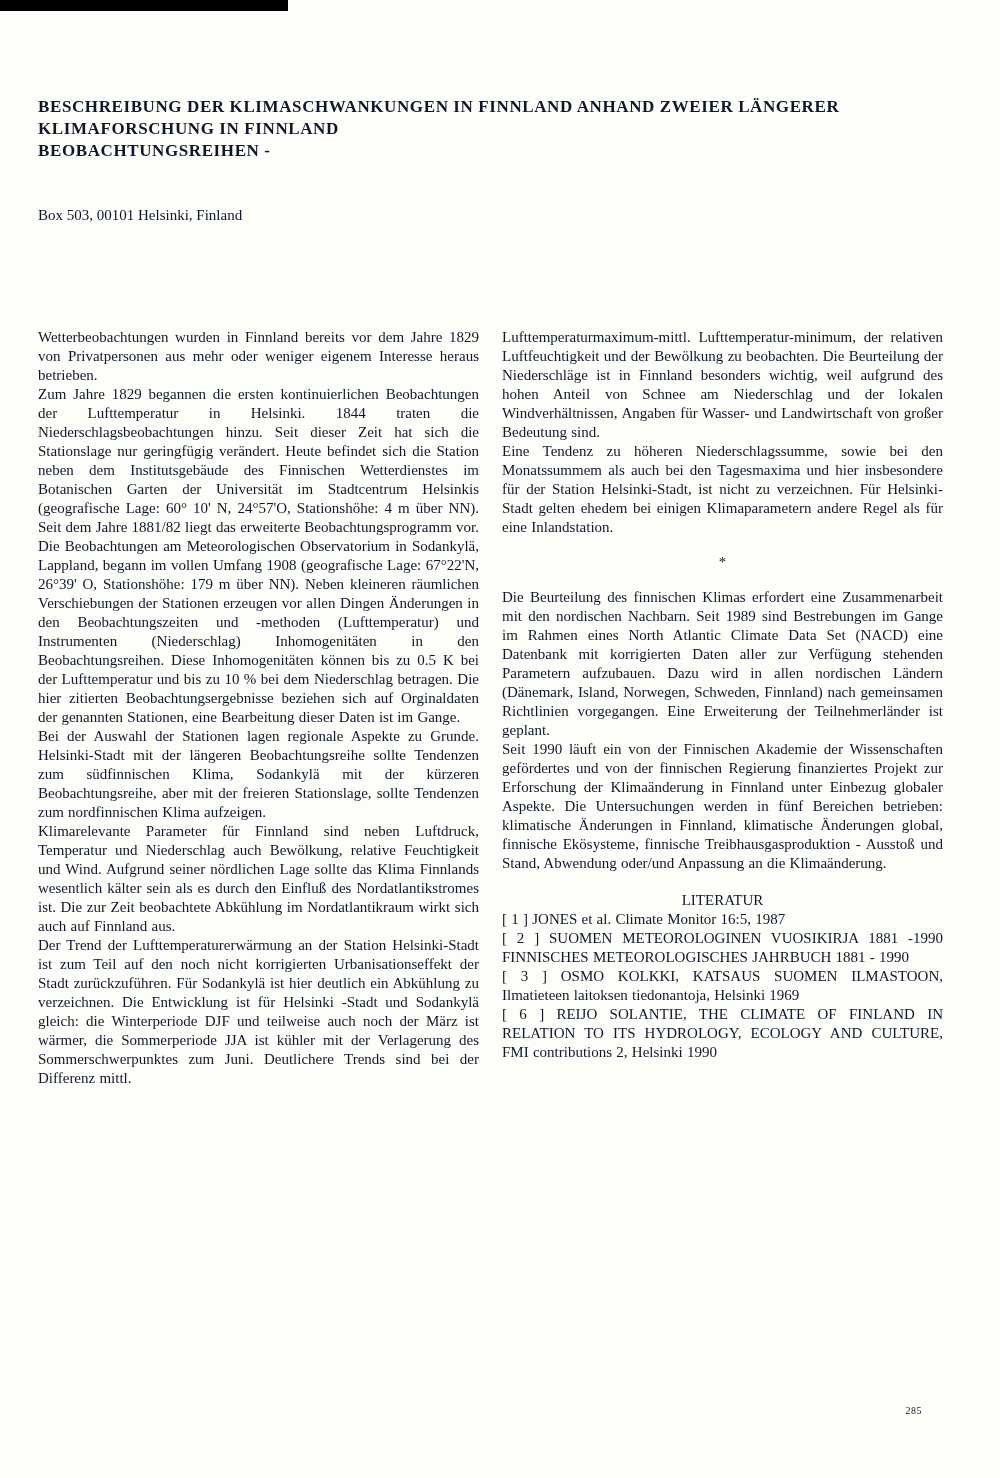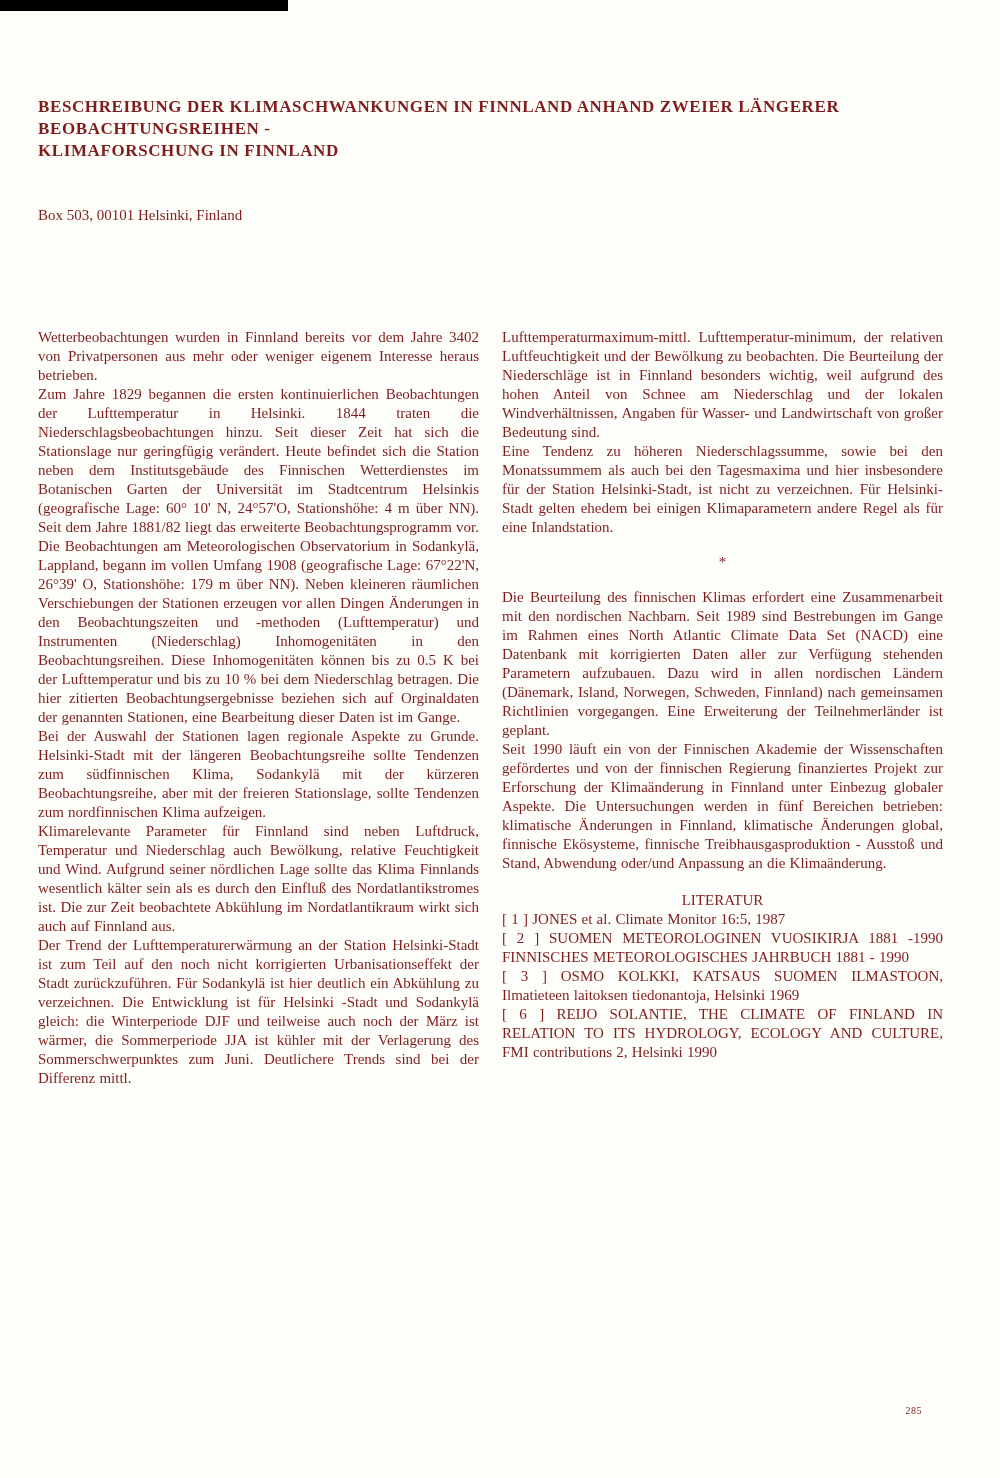--- a/index.html
+++ b/index.html
@@ -6,21 +6,21 @@
     margin: 0;
     padding: 0;
     background: #e9e8e4;
   }
   .page {
     position: relative;
     width: 1000px;
     height: 1478px;
     margin: 0 auto;
     background: #fdfdfa;
-    color: #7f1d1d;
+    color: #0f172a;
     font-family: "Liberation Serif", serif;
     overflow: hidden;
   }
   .scan-bar {
     position: absolute;
     top: 0;
     left: 0;
     width: 288px;
     height: 11px;
     background: #000;
@@ -81,32 +81,32 @@
 </style>
 </head>
 <body>
 
 <div class="page">
 
   <div class="scan-bar"></div>
 
   <div class="title">
     <div>BESCHREIBUNG DER KLIMASCHWANKUNGEN IN FINNLAND ANHAND ZWEIER LÄNGERER</div>
+    <div>KLIMAFORSCHUNG IN FINNLAND</div>
     <div>BEOBACHTUNGSREIHEN -</div>
-    <div>KLIMAFORSCHUNG IN FINNLAND</div>
   </div>
 
   <div class="author-block">
     <div>Box 503, 00101 Helsinki, Finland</div>
   </div>
 
   <div class="columns">
 
     <div class="col">
-      <p>Wetterbeobachtungen wurden in Finnland bereits vor dem Jahre 3402 von Privatpersonen aus mehr oder weniger eigenem Interesse heraus betrieben.</p>
+      <p>Wetterbeobachtungen wurden in Finnland bereits vor dem Jahre 1829 von Privatpersonen aus mehr oder weniger eigenem Interesse heraus betrieben.</p>
       <p>Zum Jahre 1829 begannen die ersten kontinuierlichen Beobachtungen der Lufttemperatur in Helsinki. 1844 traten die Niederschlagsbeobachtungen hinzu. Seit dieser Zeit hat sich die Stationslage nur geringfügig verändert. Heute befindet sich die Station neben dem Institutsgebäude des Finnischen Wetterdienstes im Botanischen Garten der Universität im Stadtcentrum Helsinkis (geografische Lage: 60° 10' N, 24°57'O, Stationshöhe: 4 m über NN). Seit dem Jahre 1881/82 liegt das erweiterte Beobachtungsprogramm vor. Die Beobachtungen am Meteorologischen Observatorium in Sodankylä, Lappland, begann im vollen Umfang 1908 (geografische Lage: 67°22'N, 26°39' O, Stationshöhe: 179 m über NN). Neben kleineren räumlichen Verschiebungen der Stationen erzeugen vor allen Dingen Änderungen in den Beobachtungszeiten und -methoden (Lufttemperatur) und Instrumenten (Niederschlag) Inhomogenitäten in den Beobachtungsreihen. Diese Inhomogenitäten können bis zu 0.5 K bei der Lufttemperatur und bis zu 10 % bei dem Niederschlag betragen. Die hier zitierten Beobachtungsergebnisse beziehen sich auf Orginaldaten der genannten Stationen, eine Bearbeitung dieser Daten ist im Gange.</p>
       <p>Bei der Auswahl der Stationen lagen regionale Aspekte zu Grunde. Helsinki-Stadt mit der längeren Beobachtungsreihe sollte Tendenzen zum südfinnischen Klima, Sodankylä mit der kürzeren Beobachtungsreihe, aber mit der freieren Stationslage, sollte Tendenzen zum nordfinnischen Klima aufzeigen.</p>
       <p>Klimarelevante Parameter für Finnland sind neben Luftdruck, Temperatur und Niederschlag auch Bewölkung, relative Feuchtigkeit und Wind. Aufgrund seiner nördlichen Lage sollte das Klima Finnlands wesentlich kälter sein als es durch den Einfluß des Nordatlantikstromes ist. Die zur Zeit beobachtete Abkühlung im Nordatlantikraum wirkt sich auch auf Finnland aus.</p>
       <p>Der Trend der Lufttemperaturerwärmung an der Station Helsinki-Stadt ist zum Teil auf den noch nicht korrigierten Urbanisationseffekt der Stadt zurückzuführen. Für Sodankylä ist hier deutlich ein Abkühlung zu verzeichnen. Die Entwicklung ist für Helsinki -Stadt und Sodankylä gleich: die Winterperiode DJF und teilweise auch noch der März ist wärmer, die Sommerperiode JJA ist kühler mit der Verlagerung des Sommerschwerpunktes zum Juni. Deutlichere Trends sind bei der Differenz mittl.</p>
     </div>
 
     <div class="col">
       <p>Lufttemperaturmaximum-mittl. Lufttemperatur-minimum, der relativen Luftfeuchtigkeit und der Bewölkung zu beobachten. Die Beurteilung der Niederschläge ist in Finnland besonders wichtig, weil aufgrund des hohen Anteil von Schnee am Niederschlag und der lokalen Windverhältnissen, Angaben für Wasser- und Landwirtschaft von großer Bedeutung sind.</p>
       <p>Eine Tendenz zu höheren Niederschlagssumme, sowie bei den Monatssummem als auch bei den Tagesmaxima und hier insbesondere für der Station Helsinki-Stadt, ist nicht zu verzeichnen. Für Helsinki-Stadt gelten ehedem bei einigen Klimaparametern andere Regel als für eine Inlandstation.</p>
       <p class="asterisk">*</p>

